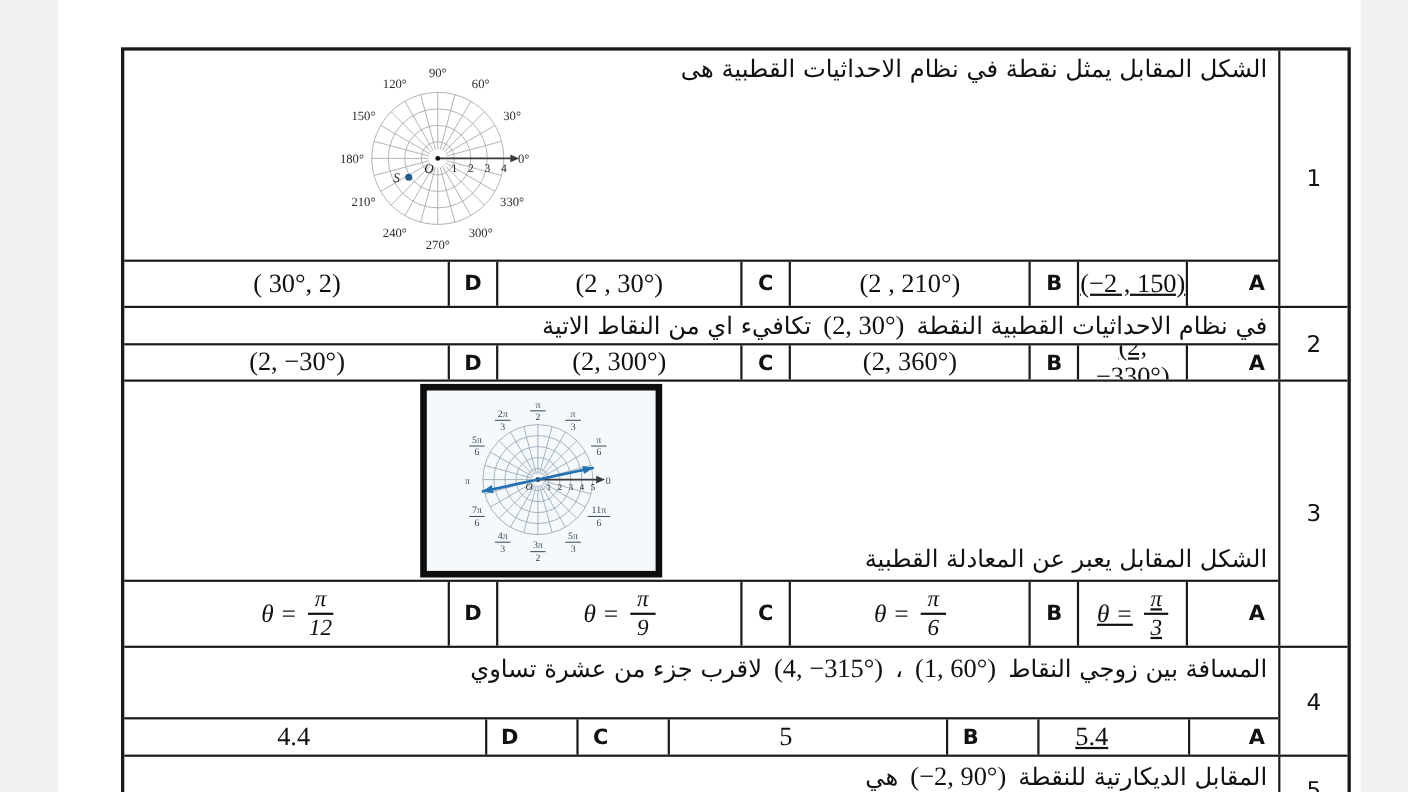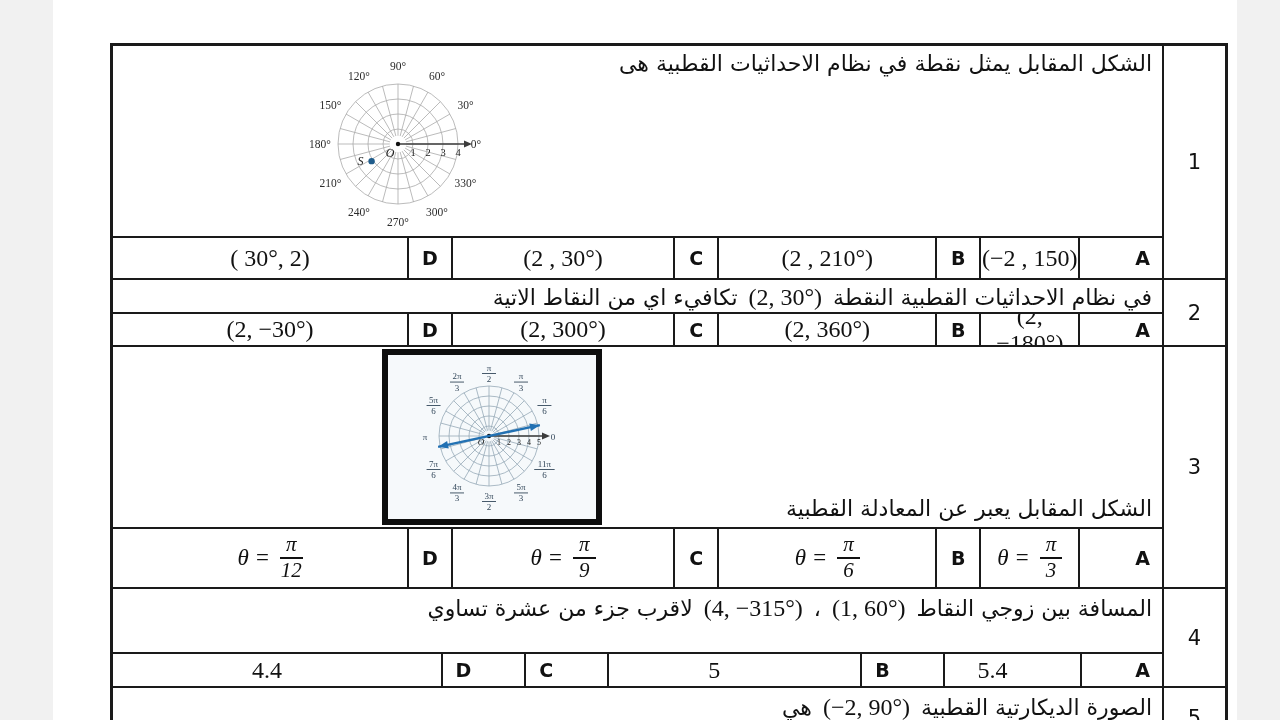--- a/index.html
+++ b/index.html
@@ -15,21 +15,21 @@
   .qarea{position:relative;direction:rtl;}
   .qa1{height:190px;} .qa2{height:32px;padding-left:28px;} .qa3{height:180px;} .qa4{height:63px;} .qa5{height:60px;}
   .qtext{direction:rtl;text-align:right;font-size:22px;line-height:1.35;padding:3px 10px 0 10px;}
   .qtext .m{direction:ltr;unicode-bidi:isolate;font-family:"Liberation Serif",serif;font-size:24px;padding:0 4px;}
   .qtext.bottom{position:absolute;right:0;bottom:1px;left:0;padding-bottom:2px;text-align:right;}
   .arow{display:flex;border-top:2px solid #1a1a1a;text-align:center;}
   .h40{height:40px;} .h33{height:31px;} .h58{height:58px;} .h34{height:32px;gap:40px;}
   .acell{box-sizing:border-box;border-left:2px solid #1a1a1a;display:flex;align-items:center;justify-content:center;
          font-family:"Liberation Serif",serif;font-size:24px;overflow:hidden;}
   .acell:first-child{border-left:none;margin-left:20px;}
-  .cw1{width:276px;} .cwl{width:44px;} .cw2{width:224px;} .cw3{width:220px;justify-content:center;} .cw4{width:100px;} .cwa{width:84px;justify-content:flex-end;padding-right:12px;}
+  .cw1{width:276px;} .cwl{width:44px;} .cw2{width:224px;} .cw3{width:220px;justify-content:center;} .cw4{width:100px;text-decoration:underline;} .cwa{width:84px;justify-content:flex-end;padding-right:12px;}
   .letter{font-family:"DejaVu Sans",sans-serif;font-weight:bold;font-size:19px;}
   .eq{display:inline-flex;align-items:center;gap:10px;font-style:italic;font-size:23px;}
   .frac{display:inline-flex;flex-direction:column;text-align:center;font-size:21px;line-height:1.12;}
   .fn{border-bottom:2px solid #111;padding:0 6px;}
   .figbox{position:absolute;}
   .frame{border:6px solid #0e0e0e;background:#f6f9fb;padding:4px 6px;}
 </style>
 </head>
 <body>
 
@@ -150,21 +150,21 @@
             <div class="acell cwl letter">
                 <span>C</span>
               </div>
             <div class="acell cw3">
                 <span>(2, 360°)</span>
               </div>
             <div class="acell cwl letter">
                 <span>B</span>
               </div>
             <div class="acell cw4">
-                <span>(2, −180°)</span>
+                <span>(2, −330°)</span>
               </div>
             <div class="acell cwa letter">
                 <span>A</span>
               </div>
           </div>
         </div>
         <div class="numcell">
             <span>2</span>
           </div>
       </div>
@@ -344,21 +344,21 @@
         </div>
         <div class="numcell">
             <span>4</span>
           </div>
       </div>
 
       <div class="block">
         <div class="contentcol">
           <div class="qarea qa5">
             <div class="qtext">
-              <span class="ar">الصورة الديكارتية القطبية</span>
+              <span class="ar">المقابل الديكارتية للنقطة</span>
               <span class="m">(−2, 90°)</span>
               <span class="ar">هي</span>
             </div>
           </div>
         </div>
         <div class="numcell">
             <span>5</span>
           </div>
       </div>
 

